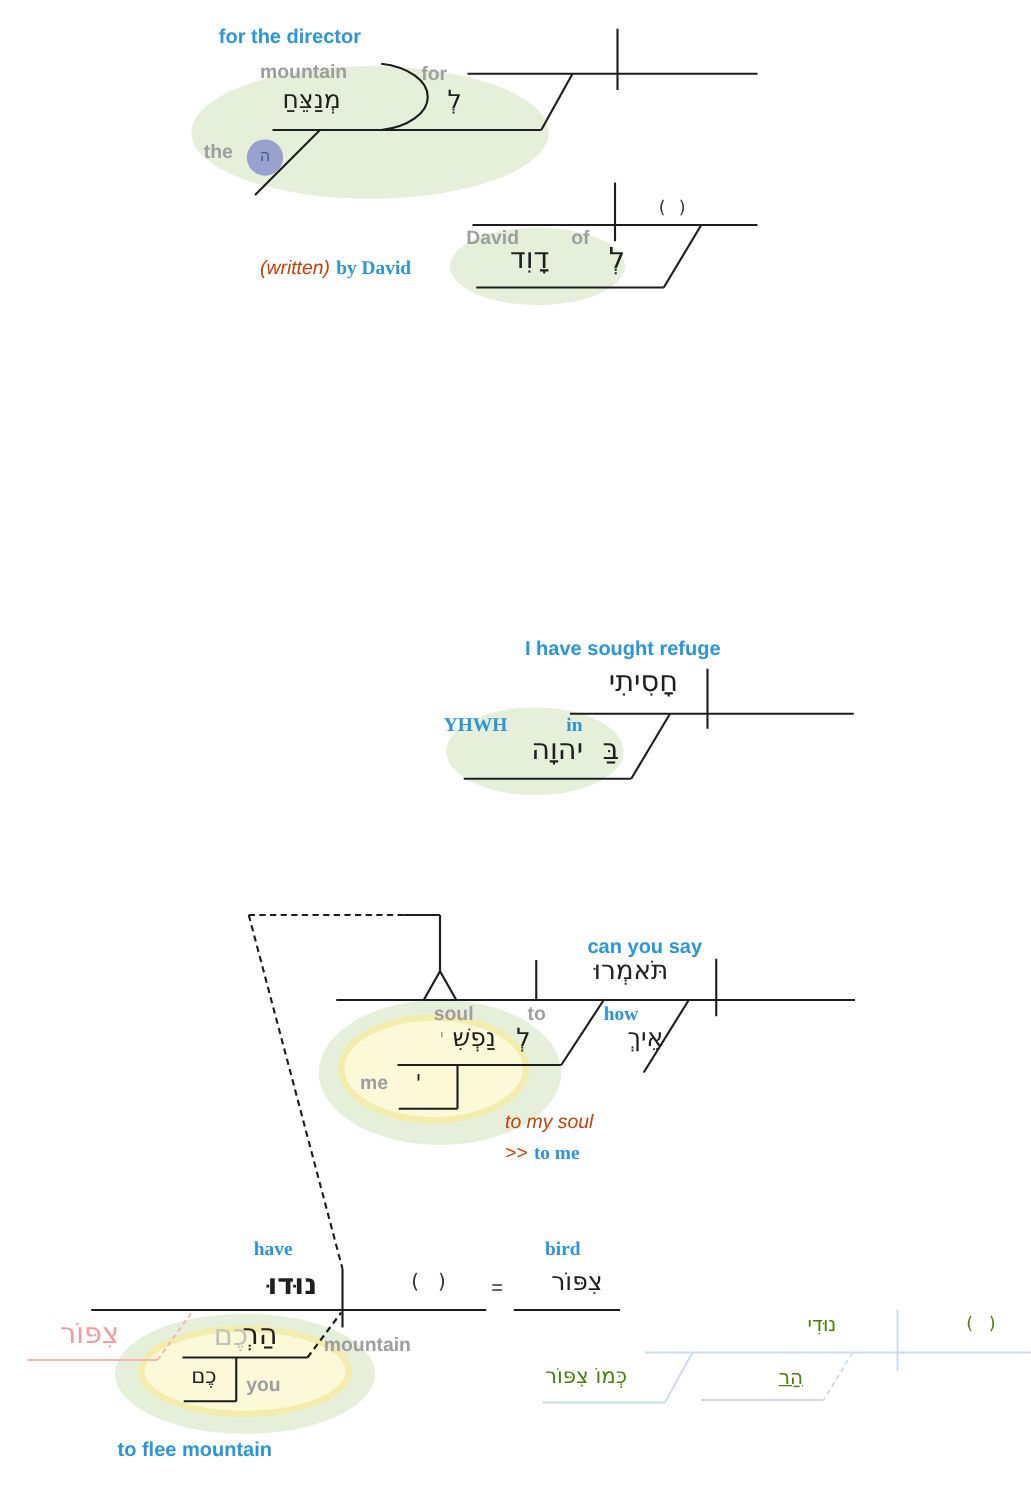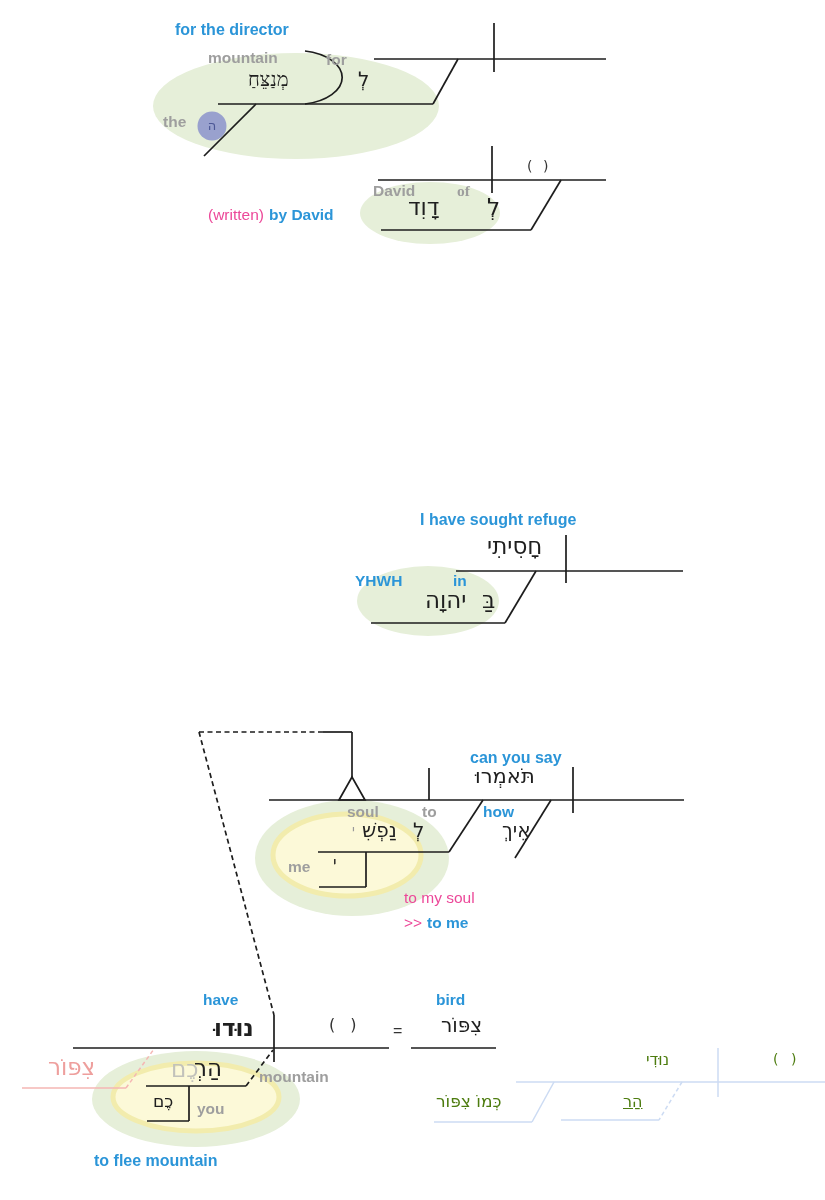--- a/index.html
+++ b/index.html
@@ -1,22 +1,22 @@
 <!DOCTYPE html>
 <html><head>
 <meta charset="utf-8">
 <style>
   html,body{margin:0;padding:0;background:#fff;}
   #canvas{position:relative;width:825px;height:1200px;background:#fff;overflow:hidden;
           font-family:"Liberation Sans","DejaVu Sans",sans-serif;margin-left:16px;}
   svg.layer{position:absolute;left:0;top:0;}
   .t{position:absolute;white-space:nowrap;line-height:1.2;}
   .en-b{font-weight:700;color:#2b95d8;font-size:16px;}
-  .en{color:#ec4899;font-size:15.5px;}
-  .en-sb{font-weight:700;color:#2b95d8;font-size:15.5px;}
+  .en{color:#c2410c;font-size:15.5px;font-style:italic;}
+  .en-sb{font-weight:700;color:#2b95d8;font-size:15.5px;font-family:Liberation Serif, serif;}
   .gr{font-weight:700;color:#9e9e9e;font-size:15.5px;}
   .he{font-family:"DejaVu Sans",sans-serif;color:#1f1f1f;font-size:20px;direction:rtl;}
   .he19{font-size:23px;}
   .he21{font-size:21px;}
   .he17{font-size:17px;}
   .he16{font-size:16px;}
   .ghost{color:#c2c2bb;}
   .paren{font-family:"DejaVu Sans",sans-serif;color:#333;letter-spacing:3px;}
   .pink{color:#ee9f9d;}
   .fblue{color:#4d7c0f;}
@@ -101,29 +101,29 @@
       <line x1="395" y1="1048" x2="480" y2="1048"></line>
       <line x1="230" y1="1086" x2="257" y2="1050" stroke-dasharray="5 3.5"></line>
       <line x1="130" y1="1086" x2="230" y2="1086"></line>
       <line x1="173" y1="1086" x2="173" y2="1121"></line>
       <line x1="131" y1="1121" x2="173" y2="1121"></line>
     </g>
   </svg>
 
   <span class="t en-b" style="left:159px;top:20px;">for the director</span>
   <span class="t gr" style="left:192px;top:49px;">mountain</span>
-  <span class="t gr" style="left:310px;top:51px;">for</span>
-  <span class="t he" style="left:232px;top:67px;font-family:Liberation Serif, serif;">מְנַצֵּחַ</span>
+  <span class="t gr" style="left:321px;top:51px;">for</span>
+  <span class="t he" style="left:210px;top:67px;">מְנַצֵּחַ</span>
   <span class="t he" style="left:342px;top:67px;">לְ</span>
   <span class="t gr" style="left:147px;top:113px;">the</span>
   <span class="t circle-glyph" style="left:196px;top:126px;">ה</span>
 
   <span class="t paren" style="left:511px;top:158px;font-size:14px;">( )</span>
   <span class="t gr" style="left:357px;top:182px;">David</span>
-  <span class="t gr" style="left:441px;top:182px;font-family:Liberation Serif, serif;">of</span>
+  <span class="t gr" style="left:441px;top:182px;">of</span>
   <span class="t he he19" style="left:392px;top:194px;">דָוִד</span>
   <span class="t he he19" style="left:471px;top:194px;">לְ</span>
   <span class="t row" style="left:192px;top:206px;">
     <span class="en">(written)</span>
     <span class="en-sb">by David</span>
   </span>
 
   <span class="t en-b" style="left:404px;top:510px;">I have sought refuge</span>
   <span class="t he he19" style="left:471px;top:533px;">חָסִיתִי</span>
   <span class="t en-sb" style="left:339px;top:572px;">YHWH</span>

